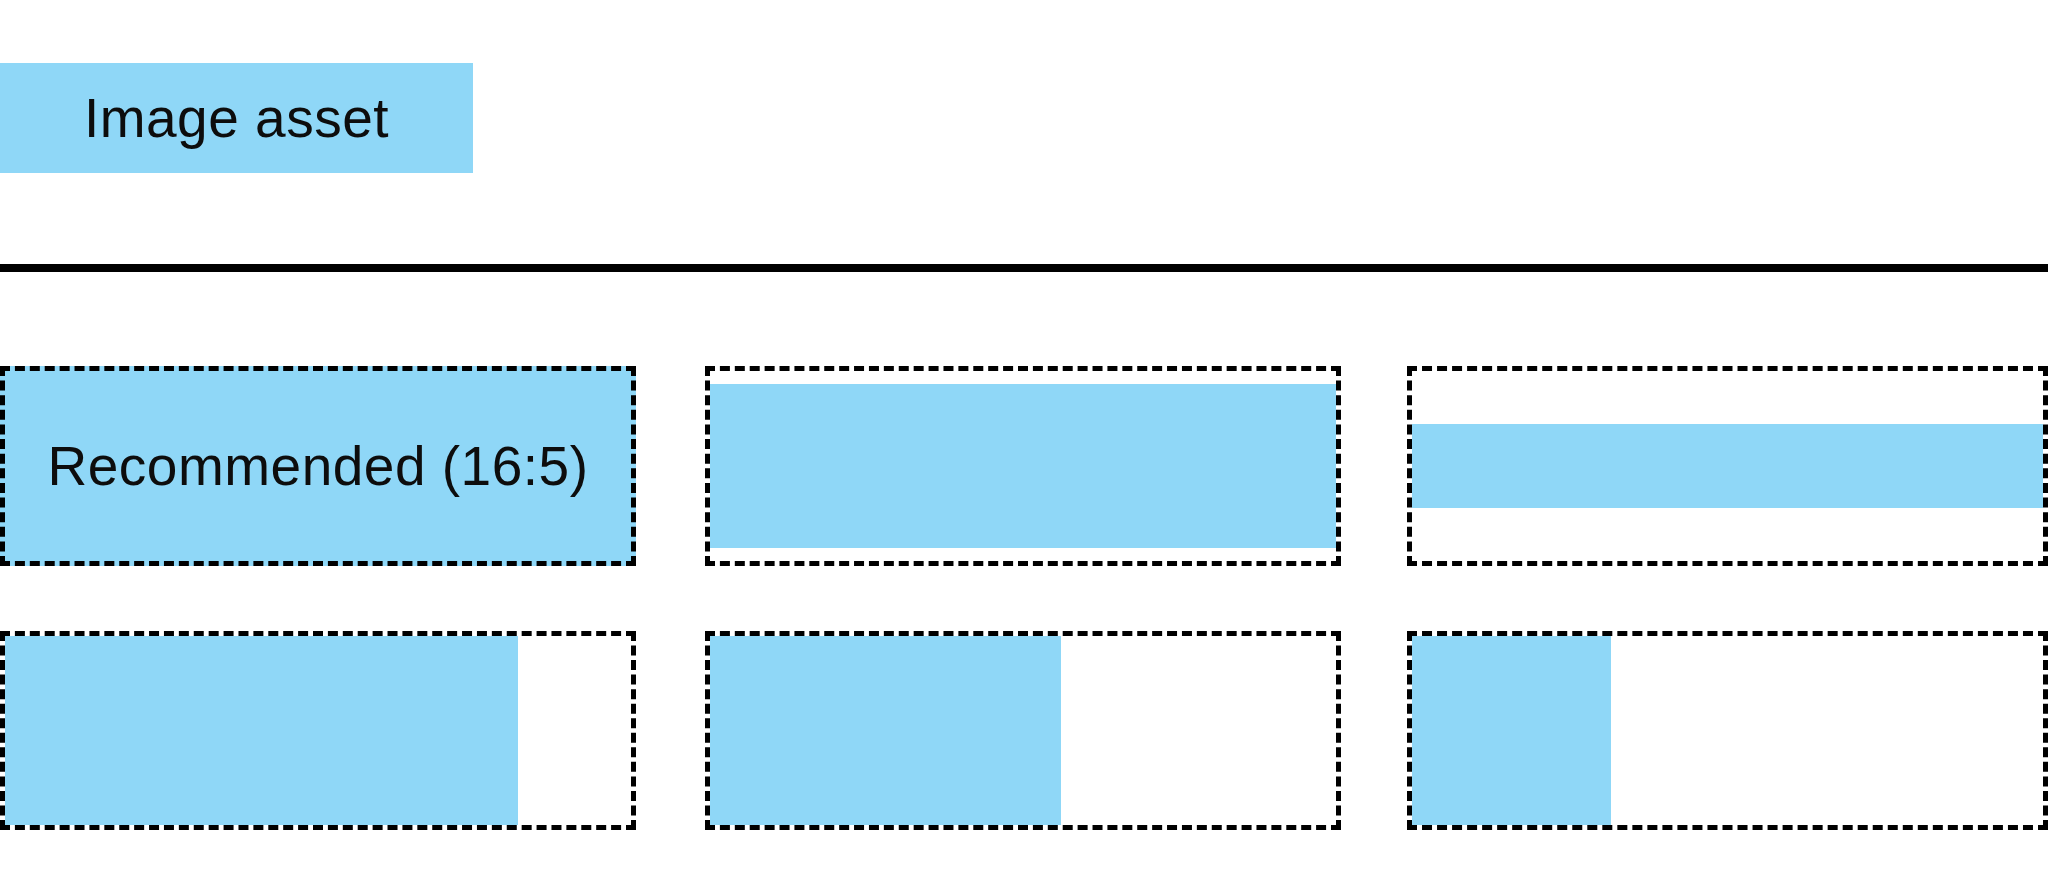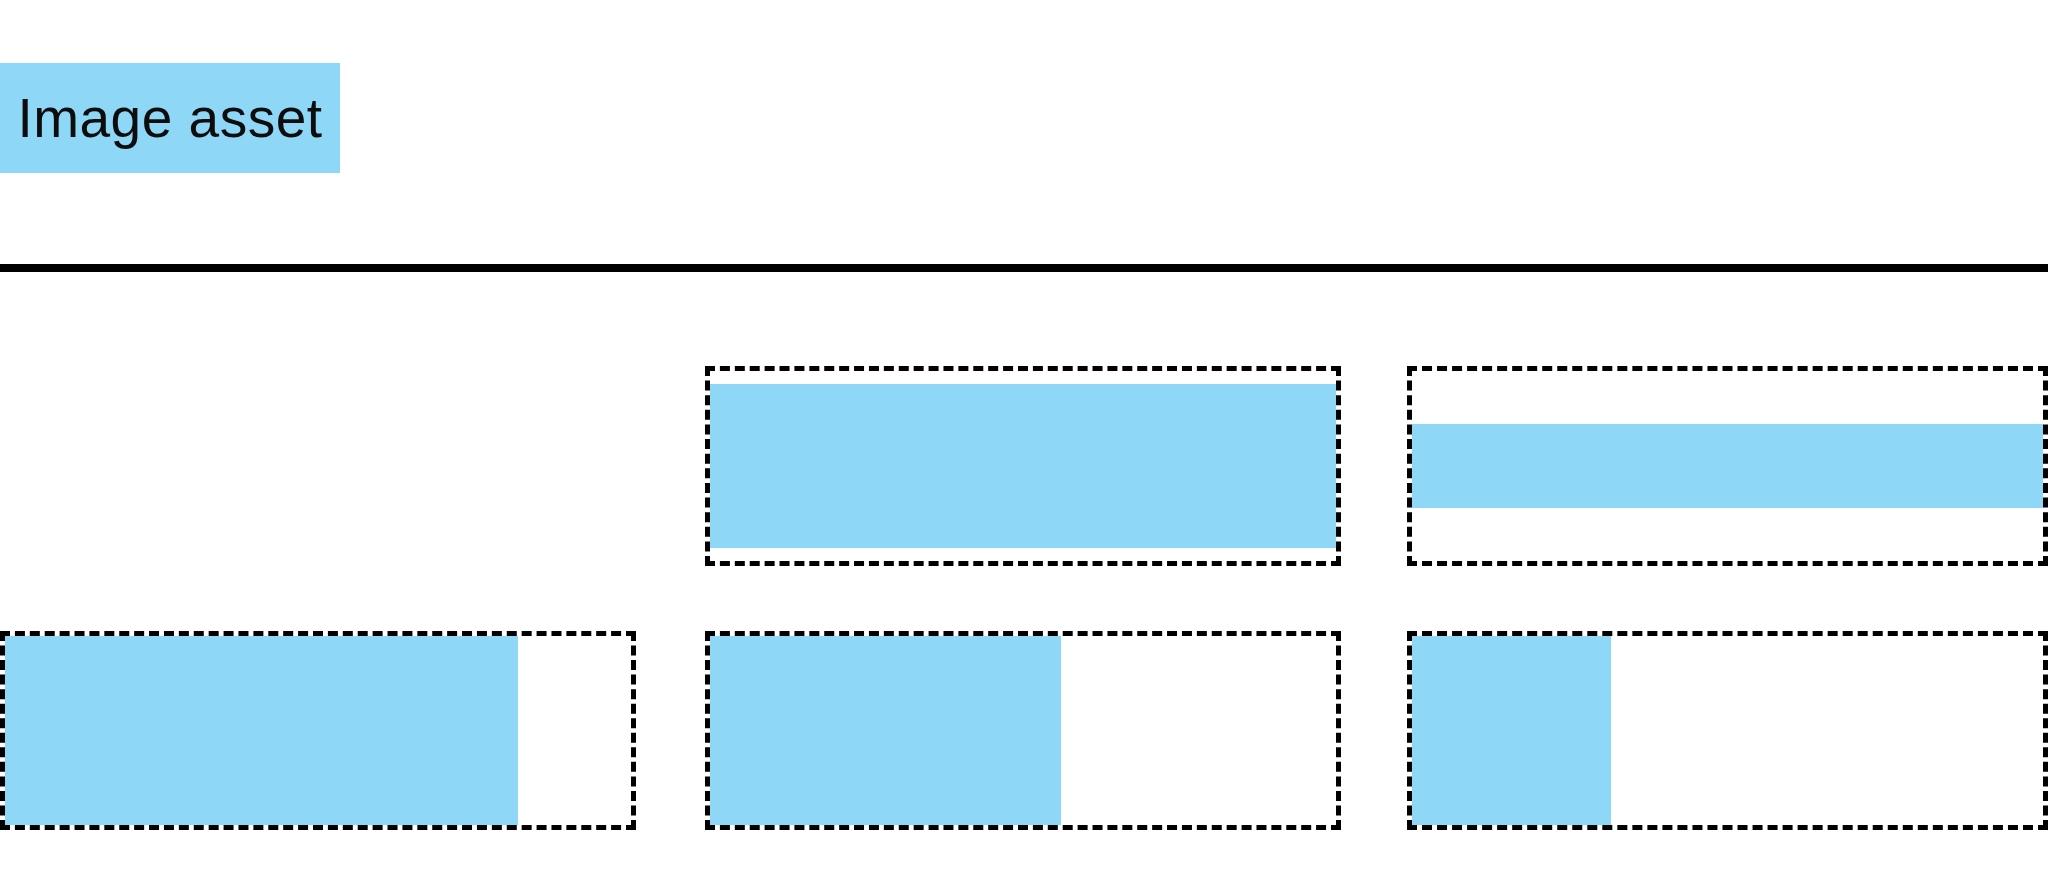--- a/index.html
+++ b/index.html
@@ -15,21 +15,21 @@
   }
   .label {
     font-size: 55px;
     letter-spacing: 0.5px;
     white-space: nowrap;
   }
   
   .legend-swatch {
     position: absolute;
     left: 0; top: 63px;
-    width: 340px; height: 110px;
+    width: 473px; height: 110px;
     display: flex; align-items: center; justify-content: center;
   }
   .legend-dashed {
     position: absolute;
     left: 457px; top: 62px;
     width: 906px; height: 113px;
     border: 5px dashed #000;
     display: flex; align-items: center; justify-content: center;
     background: #fff;
   }
@@ -64,20 +64,25 @@
 
 <div id="canvas">
 
   <div class="legend-swatch" style="background: rgb(143, 215, 247);">
     <span class="label">Image asset</span>
   </div>
 
 
   <div class="divider"></div>
 
+  <div class="demo-box r1 c1" style="background: rgb(143, 215, 247);">
+    <div class="fill center" style="width: 100%; height: 100%; background: rgb(143, 215, 247);">
+      <span class="label">Recommended (16:5)</span>
+    </div>
+  </div>
 
   <div class="demo-box r1 c2">
     <div class="fill" style="width: 100%; height: 86.5%; background: rgb(143, 215, 247);"></div>
   </div>
 
   <div class="demo-box r1 c3">
     <div class="fill" style="width: 100%; height: 44.5%; background: rgb(143, 215, 247);"></div>
   </div>
 
   <div class="demo-box r2 c1">

